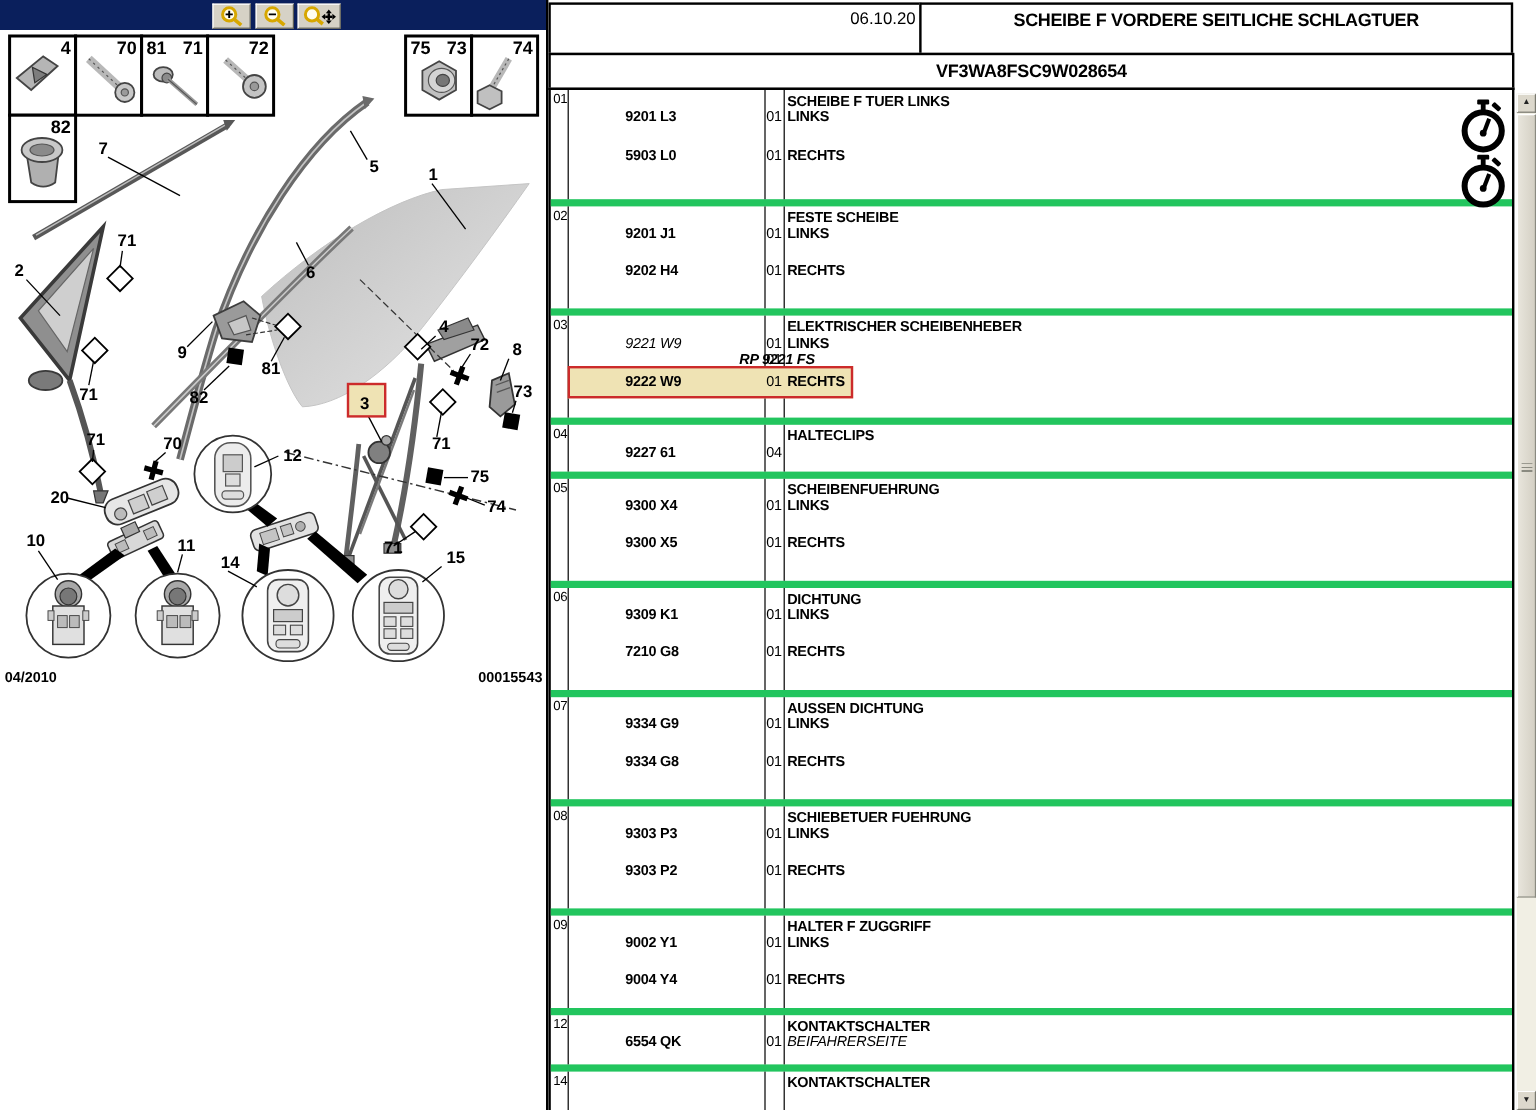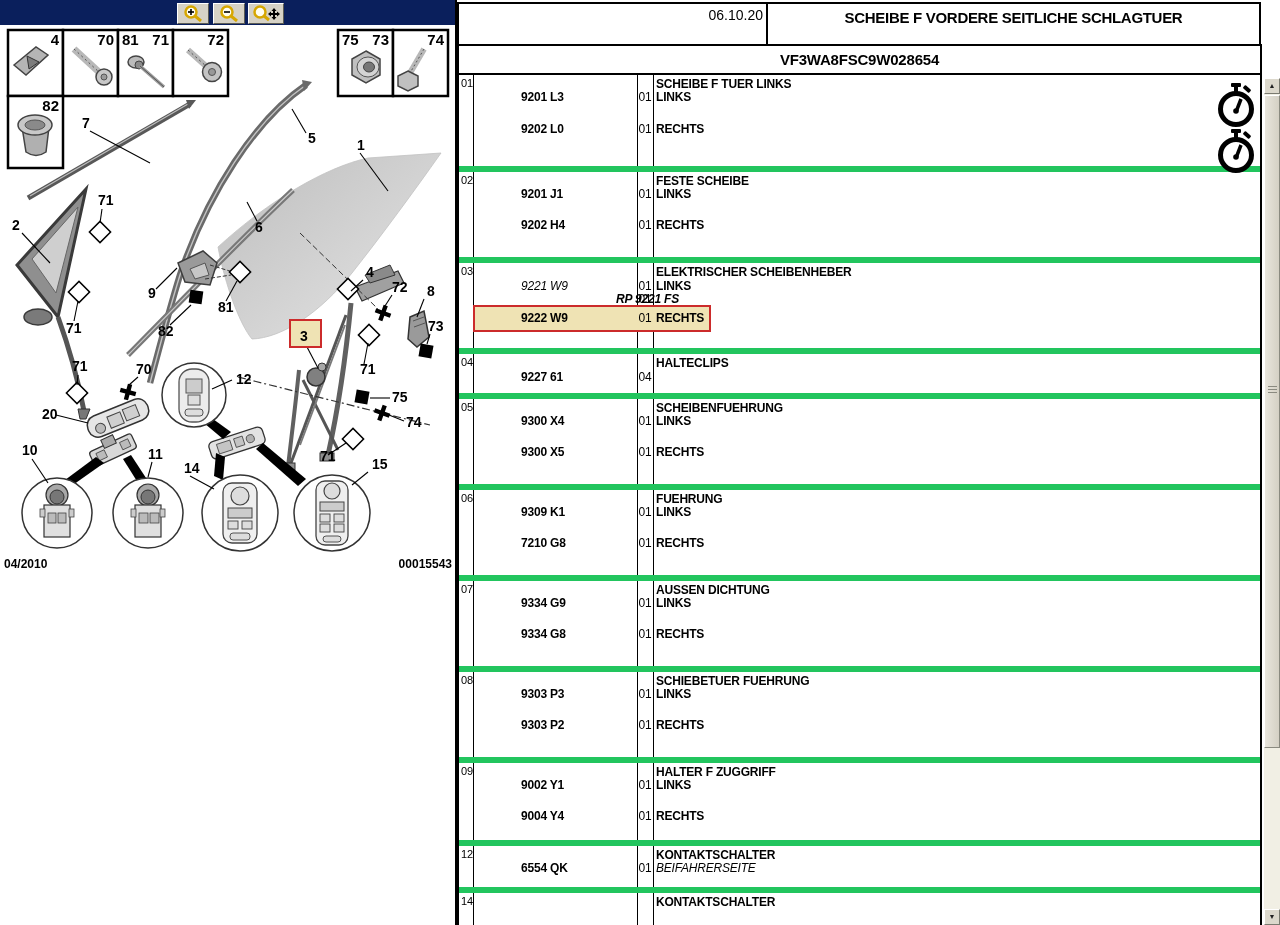--- a/index.html
+++ b/index.html
@@ -393,21 +393,21 @@
 
   <div class="trow" style="height:97px">
     <i class="vl v1"></i>
       <i class="vl v2"></i>
       <i class="vl v3"></i>
     <div class="ref">01</div>
     <div class="ttl">SCHEIBE F TUER LINKS</div>
     <div class="pn" style="top:15px">9201 L3</div>
     <div class="qty" style="top:15px">01</div>
     <div class="de" style="top:15px">LINKS</div>
-    <div class="pn" style="top:47px">9202 L0</div>
+    <div class="pn" style="top:47px">5903 L0</div>
     <div class="qty" style="top:47px">01</div>
     <div class="de" style="top:47px">RECHTS</div>
   </div>
 
   <div class="trow" style="height:91px">
     <i class="vl v1"></i>
       <i class="vl v2"></i>
       <i class="vl v3"></i>
     <div class="ref">02</div>
     <div class="ttl">FESTE SCHEIBE</div>
@@ -458,21 +458,21 @@
     <div class="pn" style="top:46px">9300 X5</div>
     <div class="qty" style="top:46px">01</div>
     <div class="de" style="top:46px">RECHTS</div>
   </div>
 
   <div class="trow" style="height:91px">
     <i class="vl v1"></i>
       <i class="vl v2"></i>
       <i class="vl v3"></i>
     <div class="ref">06</div>
-    <div class="ttl">FUEHRUNG</div>
+    <div class="ttl">DICHTUNG</div>
     <div class="pn" style="top:15px">9309 K1</div>
     <div class="qty" style="top:15px">01</div>
     <div class="de" style="top:15px">LINKS</div>
     <div class="pn" style="top:46px">7210 G8</div>
     <div class="qty" style="top:46px">01</div>
     <div class="de" style="top:46px">RECHTS</div>
   </div>
 
   <div class="trow" style="height:91px">
     <i class="vl v1"></i>

